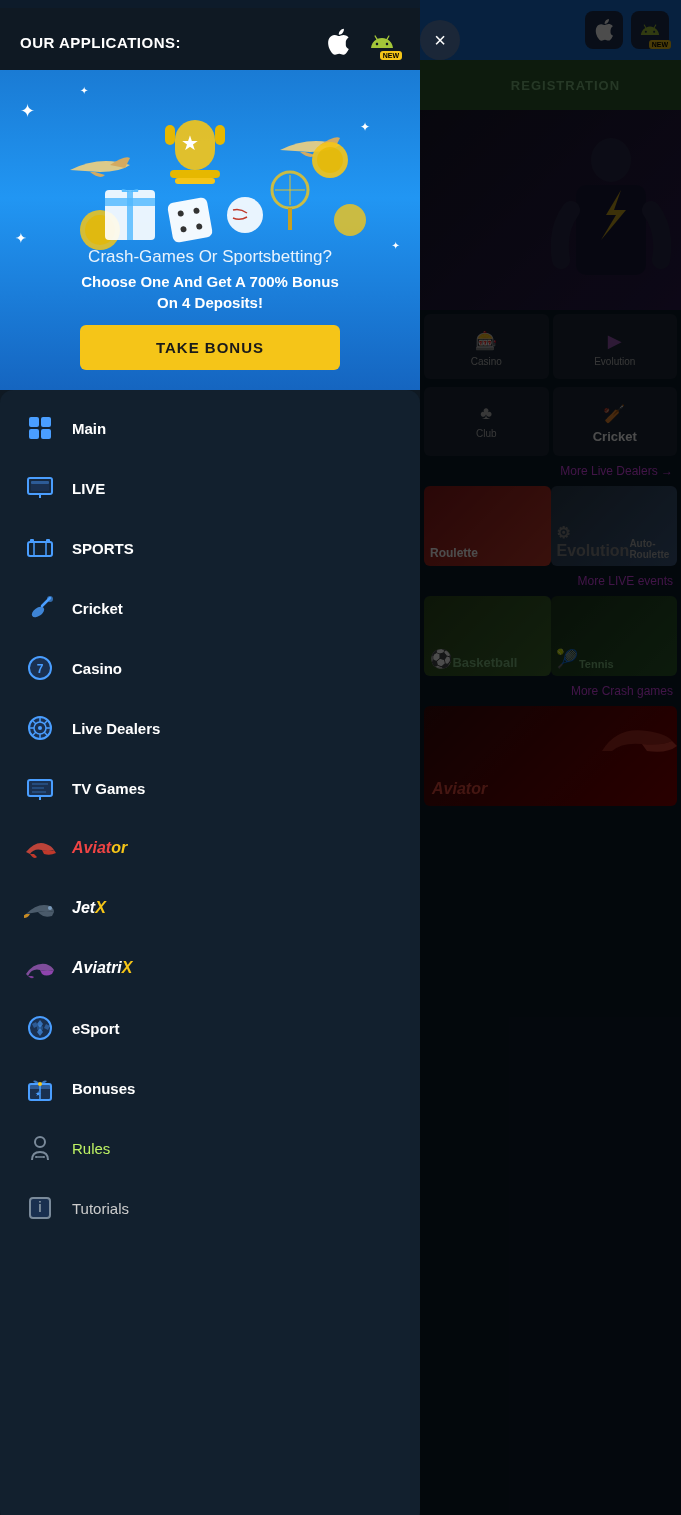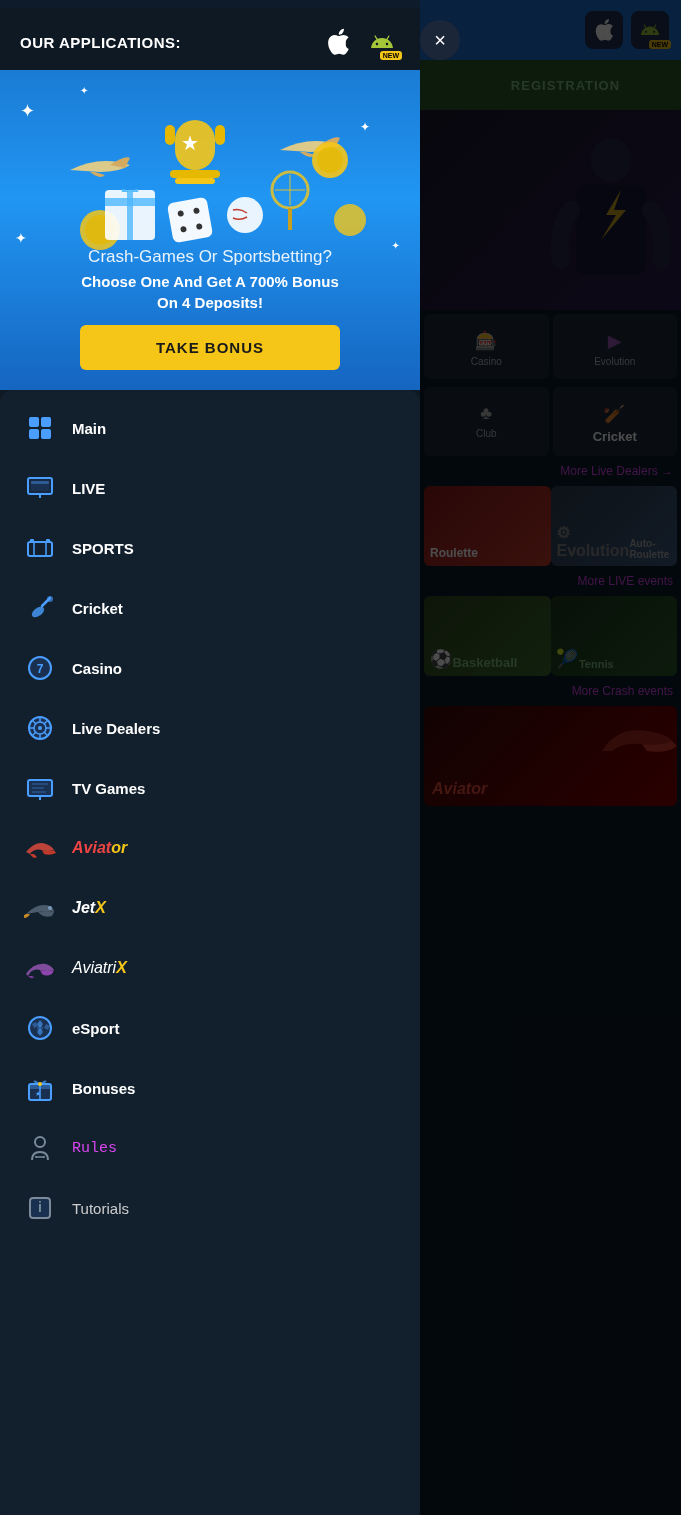--- a/index.html
+++ b/index.html
@@ -203,23 +203,22 @@
     }
 
     .nav-label.aviatrix-style {
       color: #fff;
       font-style: italic;
       font-weight: 700;
       font-size: 16px;
     }
 
     .nav-label.rules-style {
-      color: #d946ef;
+      color: #bef264;
       font-weight: 400;
-      font-family: Liberation Mono, monospace;
     }
 
     .nav-label.tutorials-style {
       color: #ccc;
       font-weight: 400;
     }
 
     
     svg { display: block; }
 
@@ -420,21 +419,21 @@
   <div class="right-game-grid">
     <div class="right-game-tile" style="background:linear-gradient(135deg,#2d4a1e,#3d6a2e);">
       <span style="font-size:18px;">⚽</span>
       <span style="color:#7fbb7f;font-size:13px;">Basketball</span>
     </div>
     <div class="right-game-tile" style="background:linear-gradient(135deg,#1e3a1e,#2a5a2a);">
       <span style="font-size:18px;">🎾</span>
       <span style="color:#7fbb7f;font-size:11px;">Tennis</span>
     </div>
   </div>
-  <div class="more-link">More Crash events</div>
+  <div class="more-link">More Crash games</div>
 
   <div style="padding:4px;">
     <div style="background:linear-gradient(135deg,#3d0a0a,#8B0000);border-radius:6px;height:100px;display:flex;align-items:flex-end;padding:8px;position:relative;overflow:hidden;">
       <svg width="80" height="50" viewBox="0 0 80 50" fill="none" style="position:absolute;right:0;top:10px;">
         <path d="M5 35 Q20 10 50 15 Q70 18 75 25 Q65 30 45 28 Q25 26 15 35 Z" fill="#c0392b" opacity="0.7"></path>
         <path d="M45 28 Q65 30 75 25 L80 30 Q70 38 50 35 Z" fill="#e74c3c" opacity="0.8"></path>
       </svg>
       <span style="color:#e74c3c;font-style:italic;font-weight:bold;font-size:16px;">Aviator</span>
     </div>
   </div>
@@ -671,21 +670,21 @@
     <div class="nav-item">
       <div class="nav-icon">
         <svg width="32" height="28" viewBox="0 0 32 28" fill="none">
 
           <path d="M2 20 Q10 8 22 10 Q28 12 30 16 Q24 18 16 16 Q8 14 4 22 Z" fill="#9b59b6" opacity="0.8"></path>
           <path d="M16 16 Q24 18 30 16 L28 20 Q22 23 18 20 Z" fill="#8e44ad"></path>
           <path d="M4 22 Q8 26 10 23 L8 22 Z" fill="#7d3c98"></path>
         </svg>
       </div>
       <span class="nav-label aviatrix-style">
-        <span style="color:#fff;font-style:italic;font-weight:400;">Aviatri</span><span style="color:#f5c518;font-style:italic;font-weight:800;">X</span>
+        <span style="color:#fff;font-style:italic;font-weight:700;">Aviatri</span><span style="color:#f5c518;font-style:italic;font-weight:800;">X</span>
       </span>
     </div>
 
     <div class="nav-item">
       <div class="nav-icon">
         <svg width="28" height="28" viewBox="0 0 28 28" fill="none">
           <circle cx="14" cy="14" r="11" stroke="#4a9eff" stroke-width="2" fill="#1a3050"></circle>
 
           <polygon points="14,6 17,10 14,14 11,10" fill="#4a9eff" opacity="0.6"></polygon>
           <polygon points="14,14 17,18 14,22 11,18" fill="#4a9eff" opacity="0.6"></polygon>

